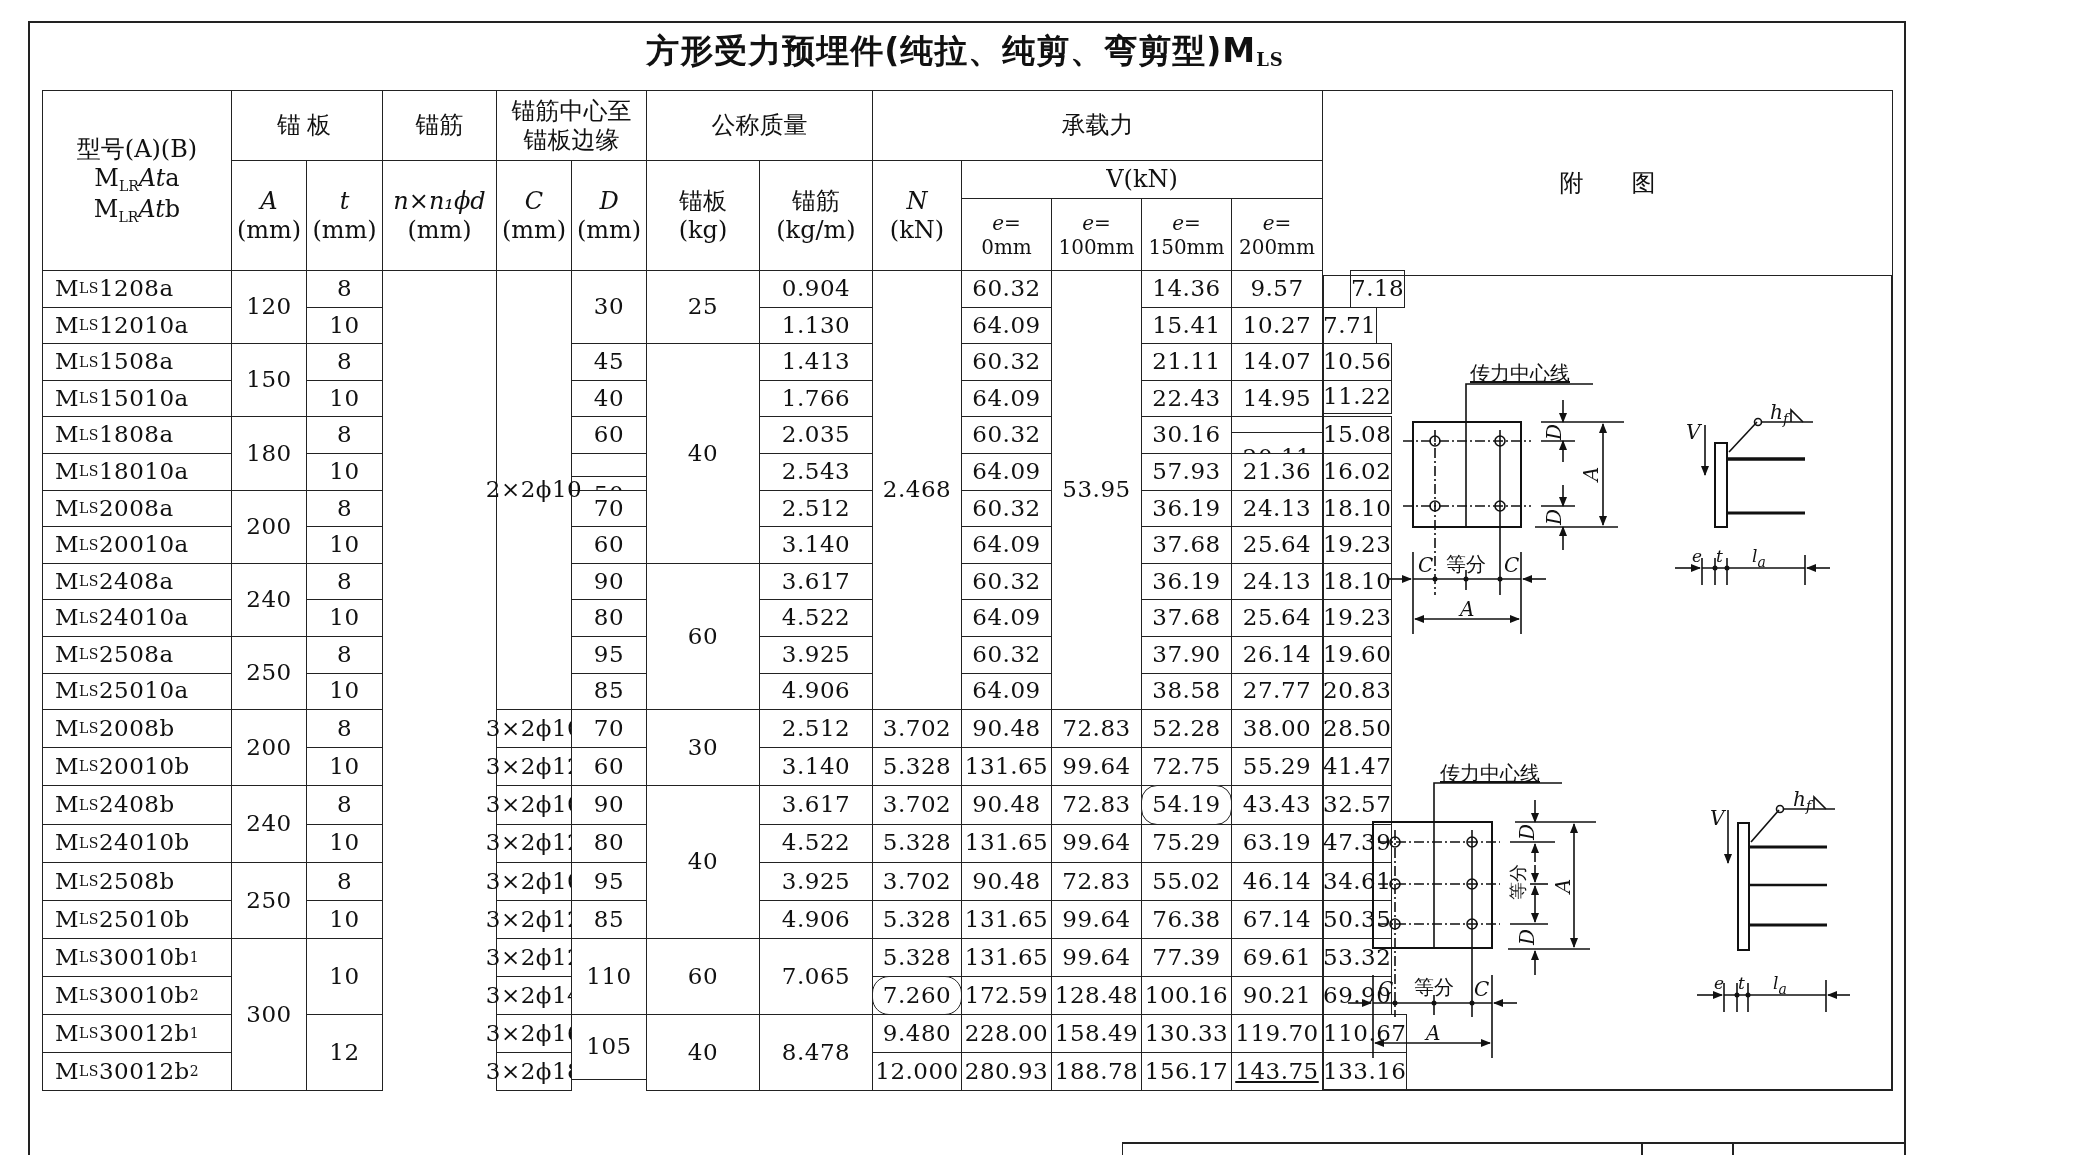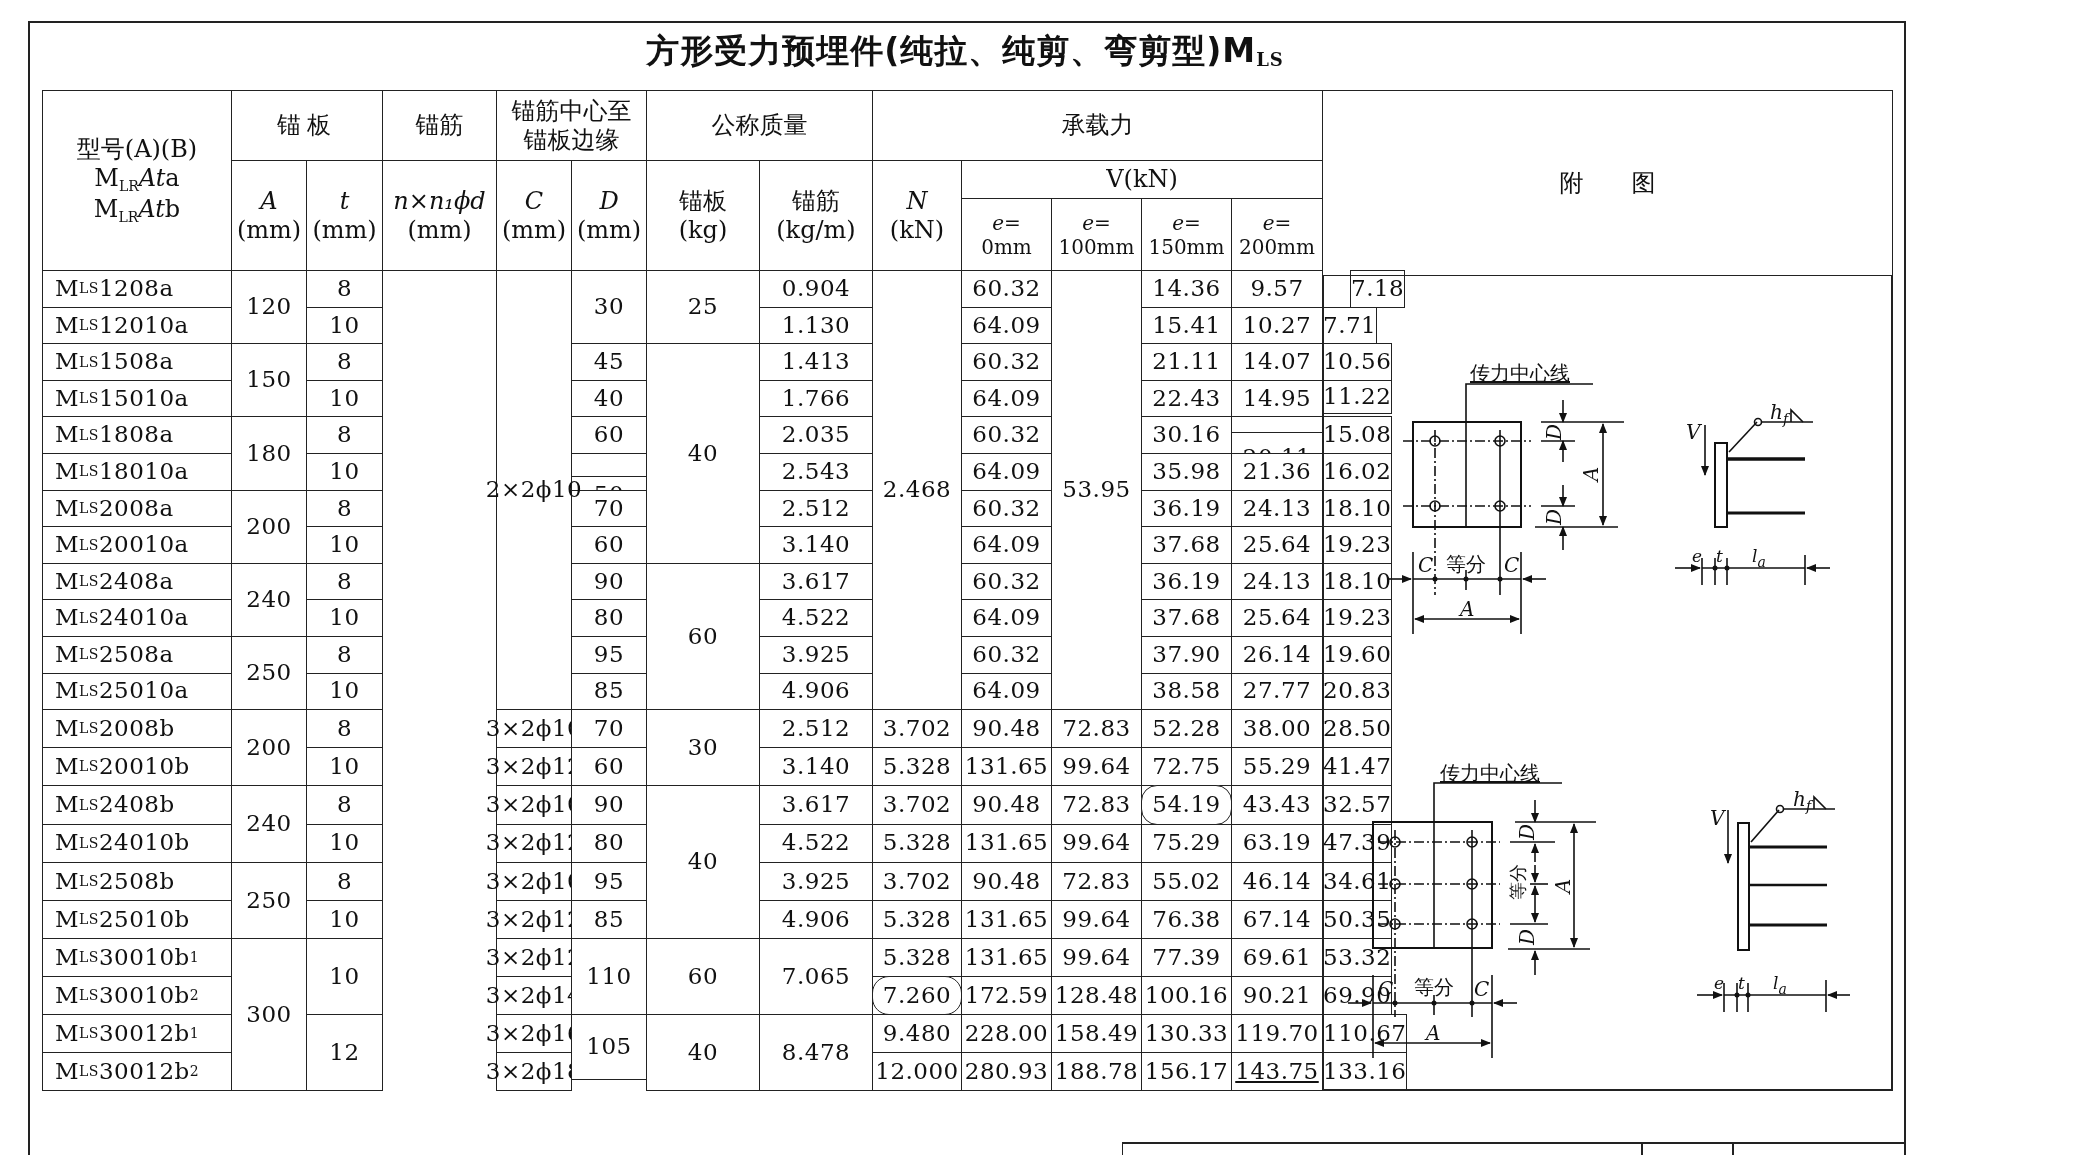--- a/index.html
+++ b/index.html
@@ -158,21 +158,21 @@
       <div class="cell mono " style="left: 1322px; top: 416.4px; height: 37.6px;">15.08</div>
       <div class="cell mono left" style="left: 42px; width: 190px; top: 453px; height: 37.6px;">
         <span>M</span>
         <span class="sub">LS</span>
         <span>18010a</span>
       </div>
       <div class="cell mono " style="left: 306px; width: 77px; top: 453px; height: 37.6px;">10</div>
       <div class="cell mono " style="left: 571px; width: 76px; top: 476px; height: 37.6px;">50</div>
       <div class="cell mono " style="left: 759px; width: 114px; top: 453px; height: 37.6px;">2.543</div>
       <div class="cell mono " style="left: 961px; width: 91px; top: 453px; height: 37.6px;">64.09</div>
-      <div class="cell mono " style="left: 1141px; width: 91px; top: 453px; height: 37.6px;">35.98</div>
+      <div class="cell mono " style="left: 1141px; width: 91px; top: 453px; height: 37.6px;">57.93</div>
       <div class="cell mono " style="left: 1231px; width: 92px; top: 453px; height: 37.6px;">21.36</div>
       <div class="cell mono " style="left: 1322px; top: 453px; height: 37.6px;">16.02</div>
       <div class="cell mono left" style="left: 42px; width: 190px; top: 489.6px; height: 37.6px;">
         <span>M</span>
         <span class="sub">LS</span>
         <span>2008a</span>
       </div>
       <div class="cell mono " style="left: 306px; width: 77px; top: 489.6px; height: 37.6px;">8</div>
       <div class="cell mono " style="left: 571px; width: 76px; top: 489.6px; height: 37.6px;">70</div>
       <div class="cell mono " style="left: 759px; width: 114px; top: 489.6px; height: 37.6px;">2.512</div>

